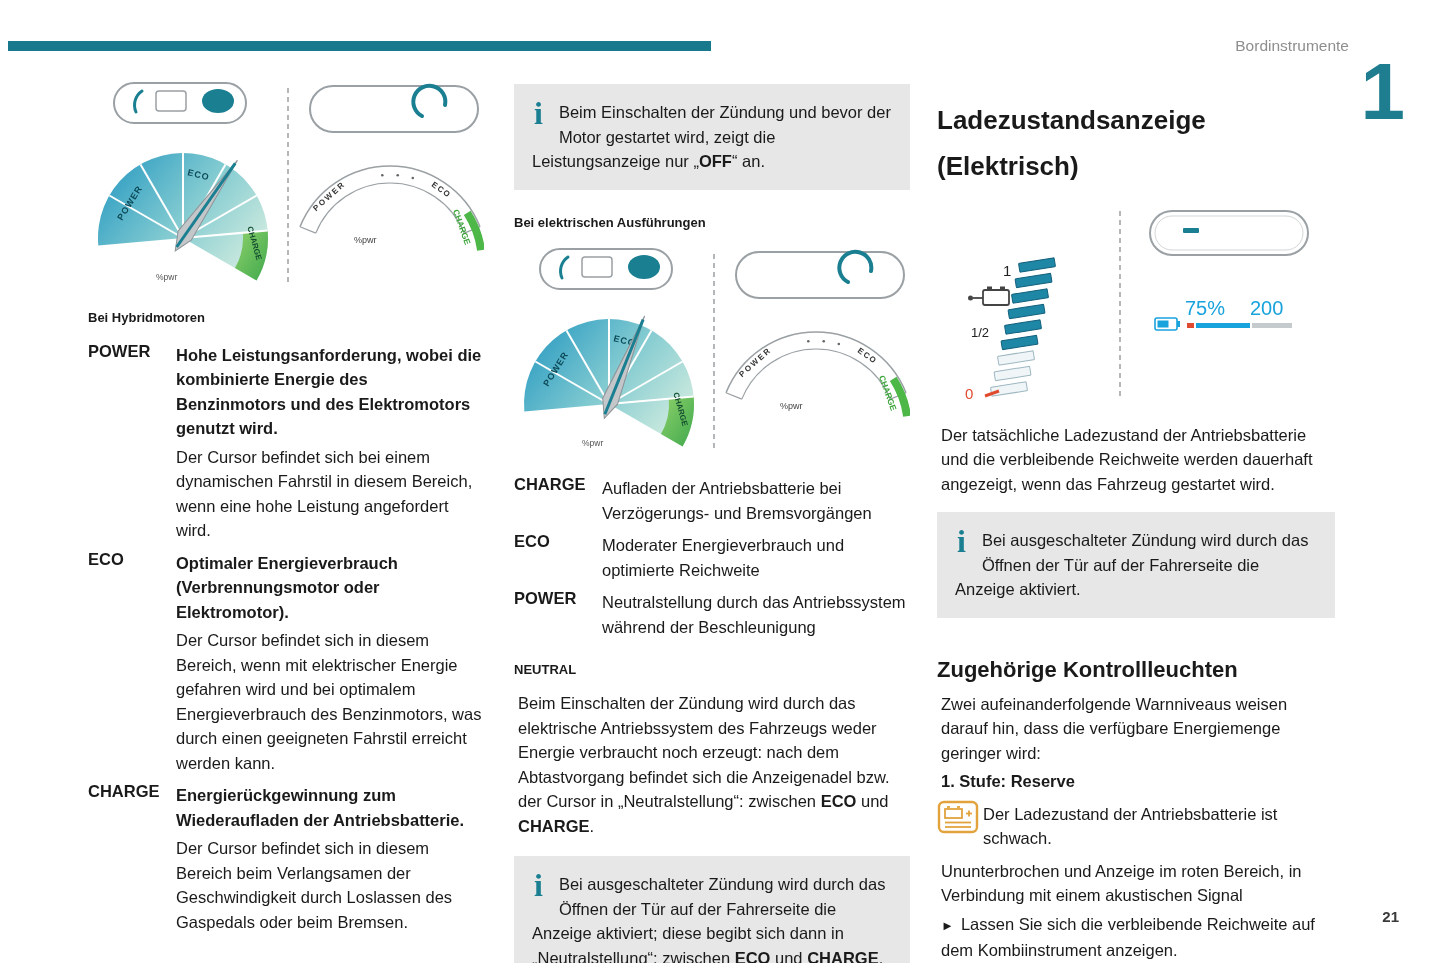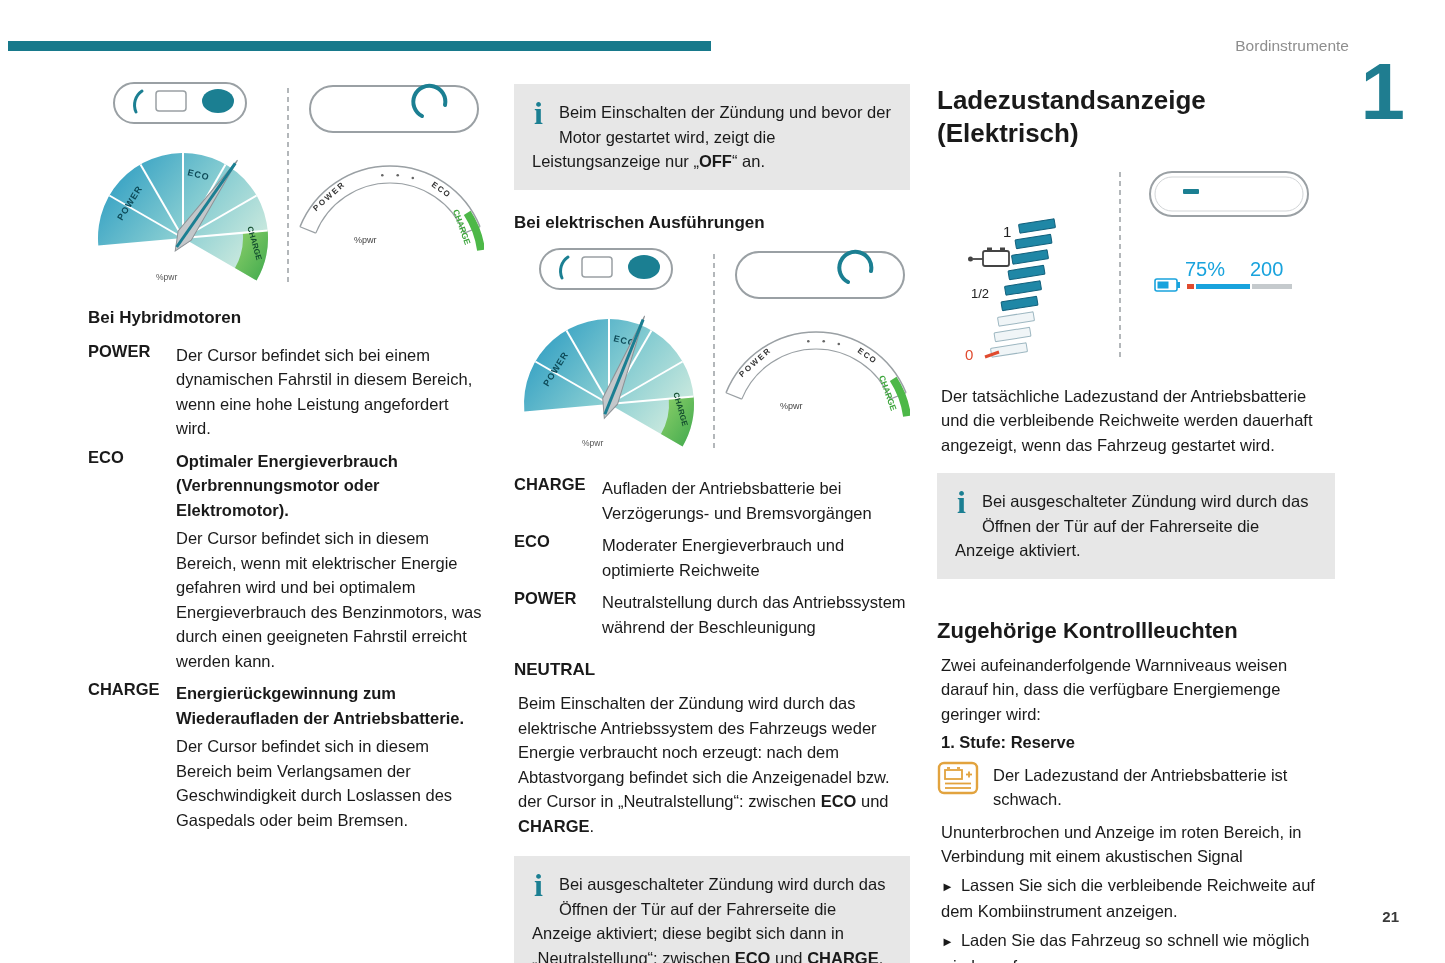--- a/index.html
+++ b/index.html
@@ -14,42 +14,42 @@
   .runninghead { position:absolute; top:37px; right:96px; font-size:15.5px; color:#8e8e8e; }
   .chapter-num { position:absolute; top:52px; right:40px; font-size:80px; line-height:1; font-weight:bold; color:#1f7d90; }
   .pagenum { position:absolute; top:908px; right:46px; font-size:15px; font-weight:bold; color:#3a3a3a; }
 
   .col { position:absolute; font-size:16.5px; line-height:24.5px; }
   .col1 { left:88px;  top:78px; width:398px; }
   .col2 { left:514px; top:84px; width:396px; }
   .col3 { left:937px; top:84px; width:398px; }
 
   .illus { margin-bottom:8px; }
-  h3 { font-size:17px; line-height:22px; margin:0 0 10px 0; }
+  h3 { font-size:13px; line-height:22px; margin:0 0 10px 0; }
   .h-neutral { margin-top:16px; }
-  h1 { font-size:26px; line-height:33px; margin:0 0 14px 0; }
+  h1 { font-size:26px; line-height:46px; margin:13px 0 14px 0; }
   h2 { font-size:22px; line-height:24px; margin:40px 0 10px 0; }
   p { margin:4px; }
   .mb12 { margin-bottom:12px; }
 
   .deflist { display:grid; grid-template-columns:84px 1fr; margin-top:2px; }
   .deflist .term { font-weight:bold; }
   .deflist .desc p.b { font-weight:bold; }
 
   .infobox { background:#e7e7e7; padding:12px 14px; }
   .infobox .i-icon {
     float:left; font-family:"Liberation Serif", serif; font-weight:bold;
     font-size:32px; line-height:28px; color:#1b7f92; margin:3px 16px 3px 6px;
   }
   .infobox b { font-weight:bold; }
   .box-mid { margin-top:18px; }
   .box3 { margin:16px 0 0 0; }
 
   .level-title { font-weight:bold; }
-  .level-row { display:flex; gap:10px; align-items:flex-start; margin:3px 0 2px 0; }
+  .level-row { display:flex; align-items:flex-start; margin:3px 0 2px 0; }
   .level-row .warn-icon { flex:0 0 auto; margin-top:2px; }
   .action .bullet { font-size:13px; margin-right:7px; }
 </style>
 </head>
 <body>
 
 <div class="topbar"></div>
 <div class="runninghead">Bordinstrumente</div>
 <div class="chapter-num">1</div>
 
@@ -116,20 +116,21 @@
         <text x="266" y="165" font-size="9" fill="#444">%pwr</text>
       </g>
     </svg>
   </div>
 
   <h3>Bei Hybridmotoren</h3>
 
   <div class="deflist">
     <div class="term">POWER</div>
     <div class="desc">
+      <p class="b">Hohe Leistungsanforderung, wobei die kombinierte Energie des Benzinmotors und des Elektromotors genutzt wird.</p>
       <p>Der Cursor befindet sich bei einem dynamischen Fahrstil in diesem Bereich, wenn eine hohe Leistung angefordert wird.</p>
     </div>
     <div class="term">ECO</div>
     <div class="desc">
       <p class="b">Optimaler Energieverbrauch (Verbrennungsmotor oder Elektromotor).</p>
       <p>Der Cursor befindet sich in diesem Bereich, wenn mit elektrischer Energie gefahren wird und bei optimalem Energieverbrauch des Benzinmotors, was durch einen geeigneten Fahrstil erreicht werden kann.</p>
     </div>
     <div class="term">CHARGE</div>
     <div class="desc">
       <p class="b">Energierückgewinnung zum Wiederaufladen der Antriebsbatterie.</p>

